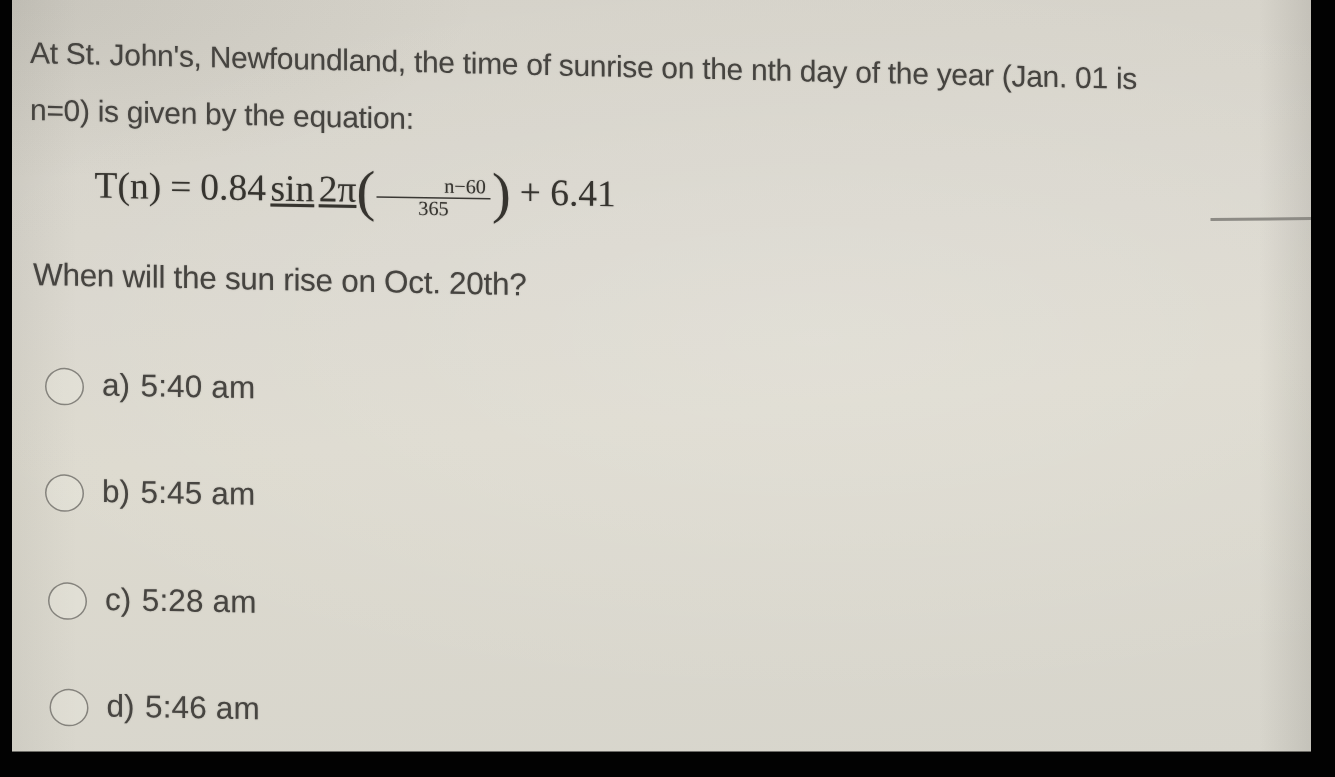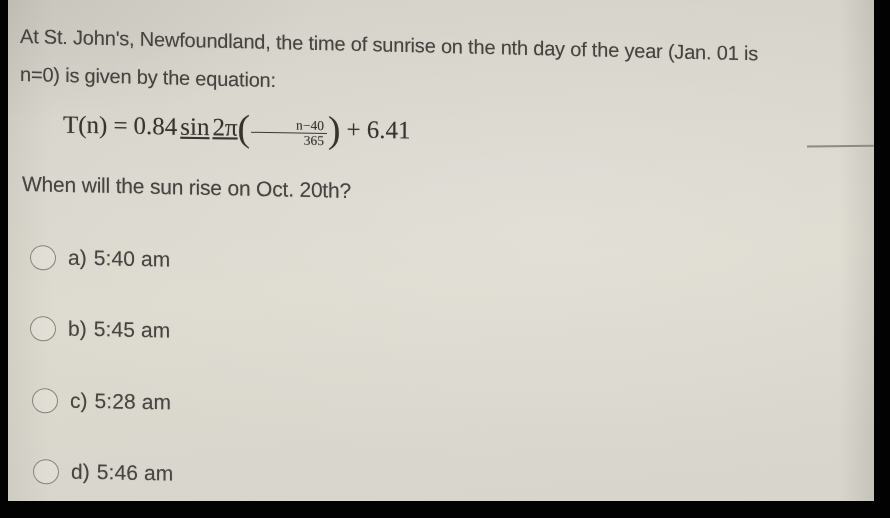--- a/index.html
+++ b/index.html
@@ -47,21 +47,21 @@
   .formula .sp-s{margin-left:3px;text-decoration:underline;}
   .paren{
     font-size:1.5em;font-family:"Liberation Serif", serif;font-style:normal;
     vertical-align:-0.14em;line-height:0;display:inline-block;
   }
   .frac{
     display:inline-block;vertical-align:-0.62em;text-align:center;
     font-size:0.54em;line-height:1.08;margin:0 1px;
   }
   .frac .num{display:block;padding:0 3px;}
-  .frac .den{display:block;border-top:1.4px solid #3a3834;padding:0 3px;text-align:right;}
+  .frac .den{display:block;border-top:1.4px solid #3a3834;padding:0 3px;}
   .question-line{
     position:absolute;left:14px;top:172px;
     font-size:21px;letter-spacing:-0.2px;white-space:nowrap;
     transform:skewY(1.2deg);transform-origin:0 0;
     color:#464440;
   }
   .opt{
     position:absolute;left:22px;height:28px;
     display:flex;align-items:center;
     transform:skewY(1deg);transform-origin:0 0;
@@ -89,21 +89,21 @@
 </head>
 <body>
 
 <div class="photo">
   <div class="screen">
 
     <div class="prompt-line l1">At St. John's, Newfoundland, the time of sunrise on the nth day of the year (Jan. 01 is</div>
     <div class="prompt-line l2">n=0) is given by the equation:</div>
 
     <div class="formula">
-      <span class="it">T(n)</span><span class="sp">=</span><span class="sp">0.84</span><span class="sp-s">sin</span><span class="sp-s">2π</span><span class="paren">(</span><span class="frac"><span class="num"><span class="it">n</span><span>−40</span></span><span class="den">365</span></span><span class="paren">)</span><span class="sp">+ 6.41</span>
+      <span class="it">T(n)</span><span class="sp">=</span><span class="sp">0.84</span><span class="sp-s">sin</span><span class="sp-s">2π</span><span class="paren">(</span><span class="frac"><span class="num"><span class="it">n</span><span>−60</span></span><span class="den">365</span></span><span class="paren">)</span><span class="sp">+ 6.41</span>
     </div>
 
     <div class="question-line">When will the sun rise on Oct. 20th?</div>
 
     <div class="opt o1">
       <span class="radio"></span>
       <span class="opt-label">a)</span>
       <span class="opt-text">5:40 am</span>
     </div>
 

